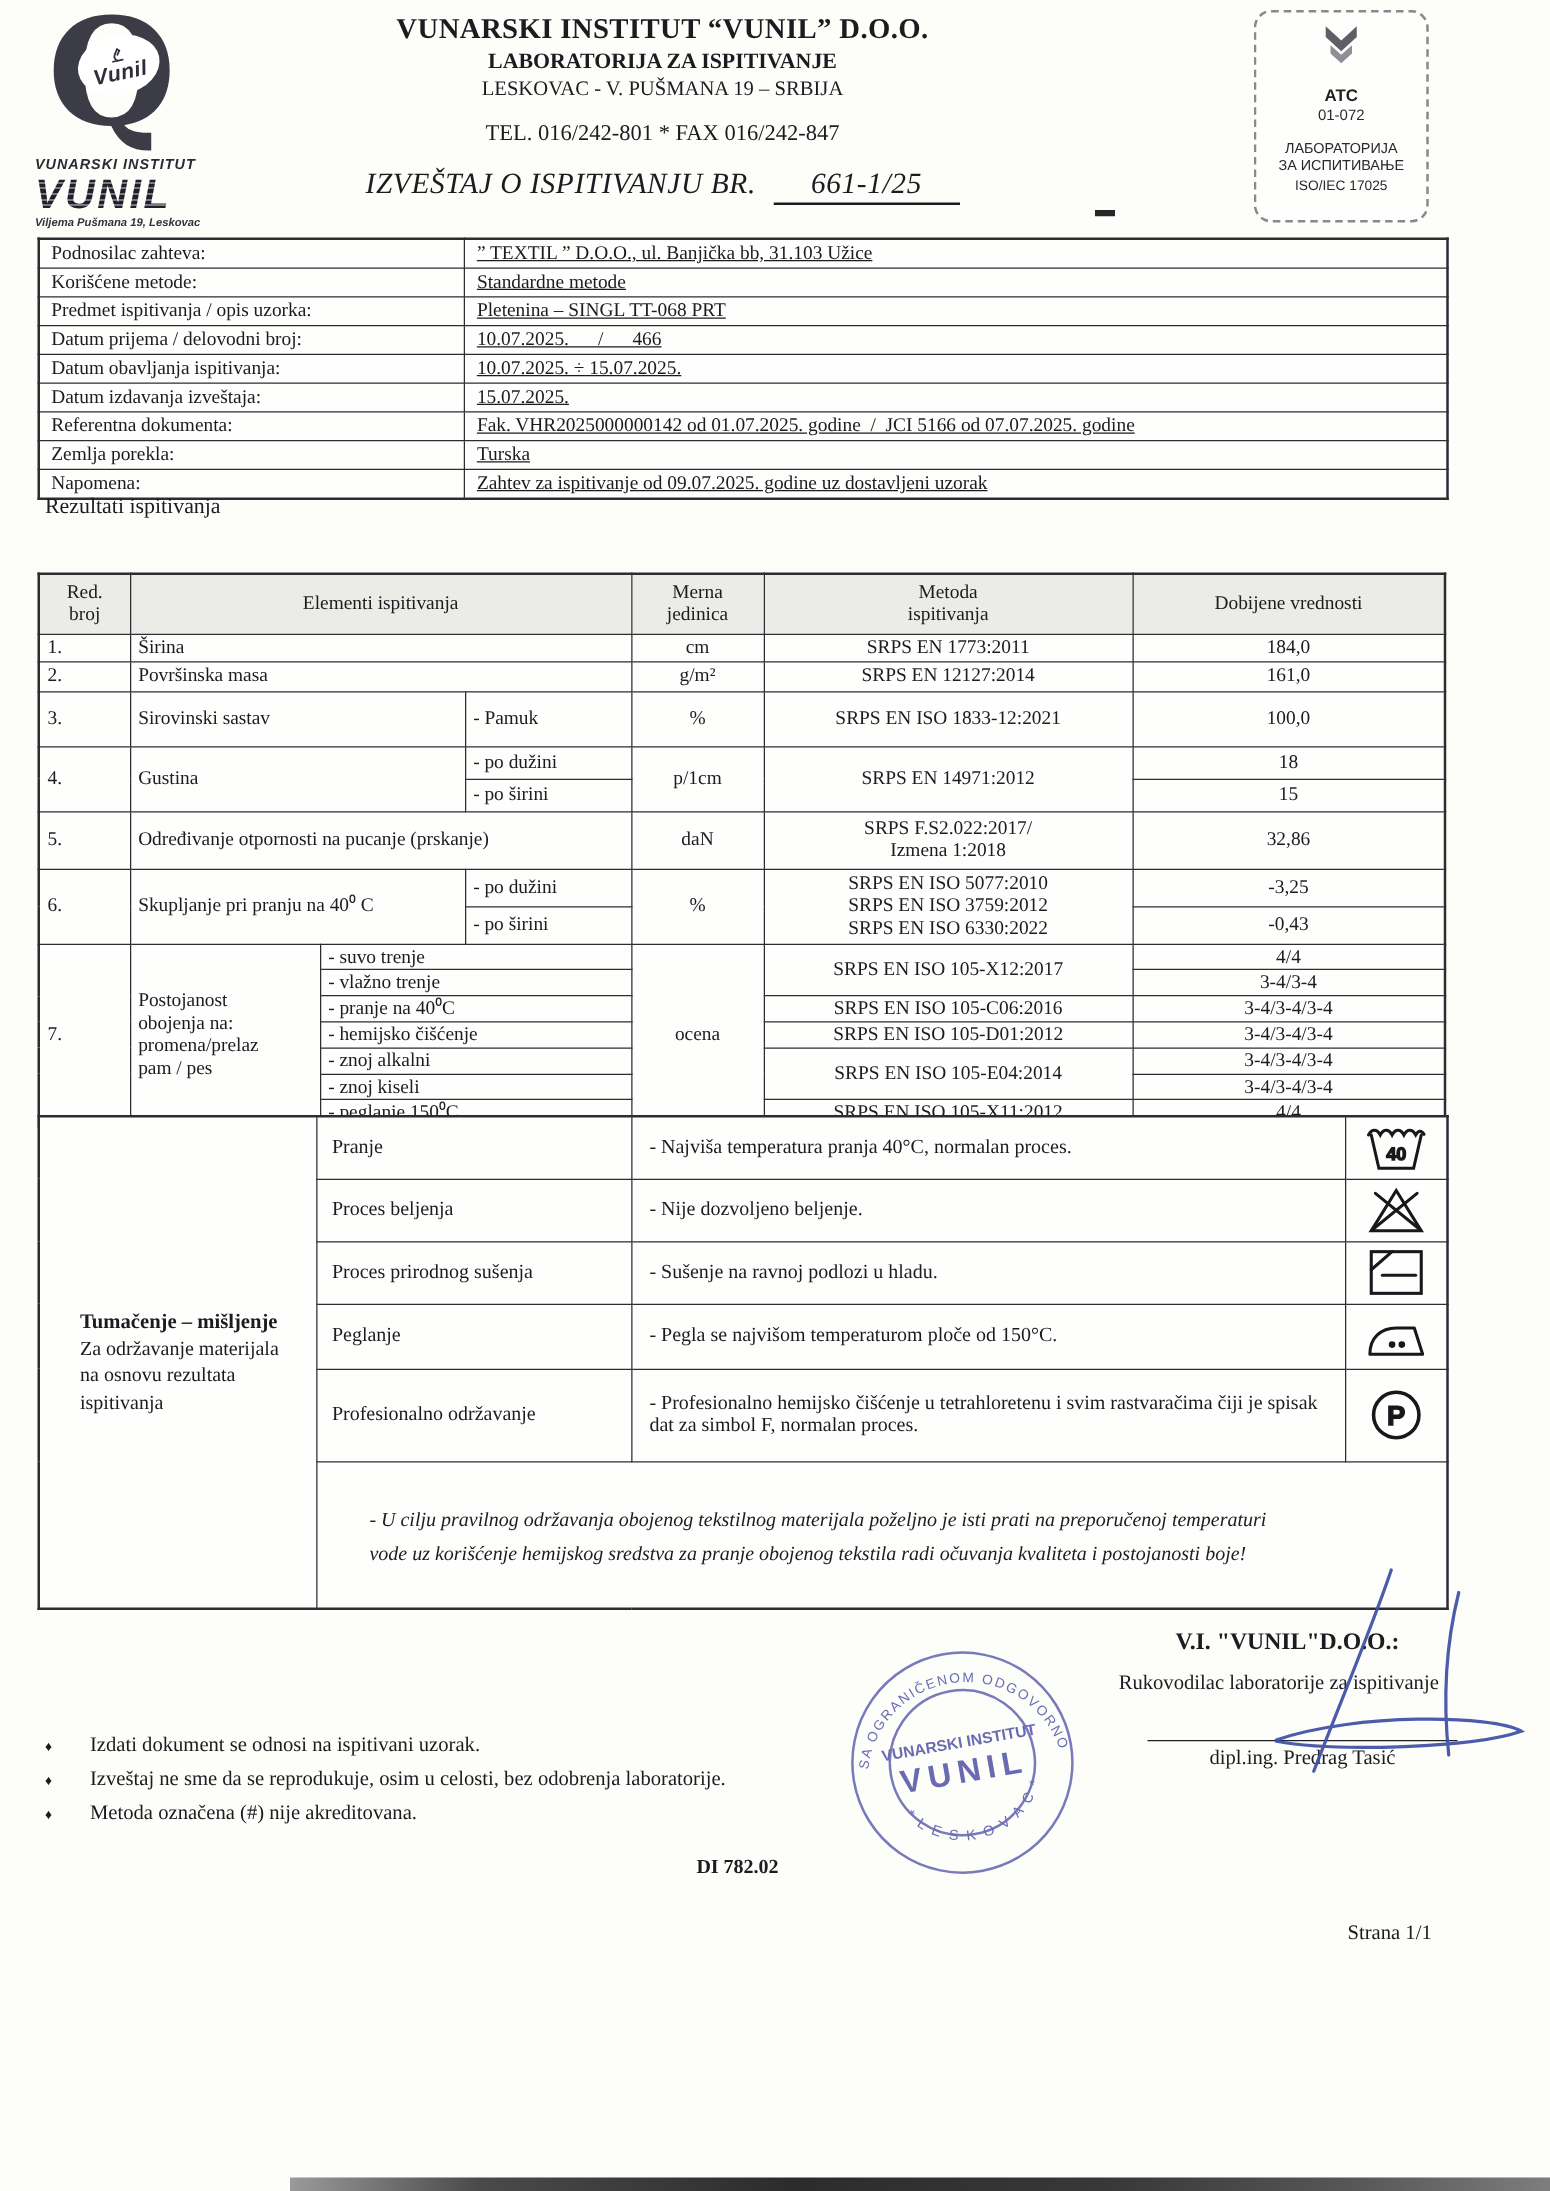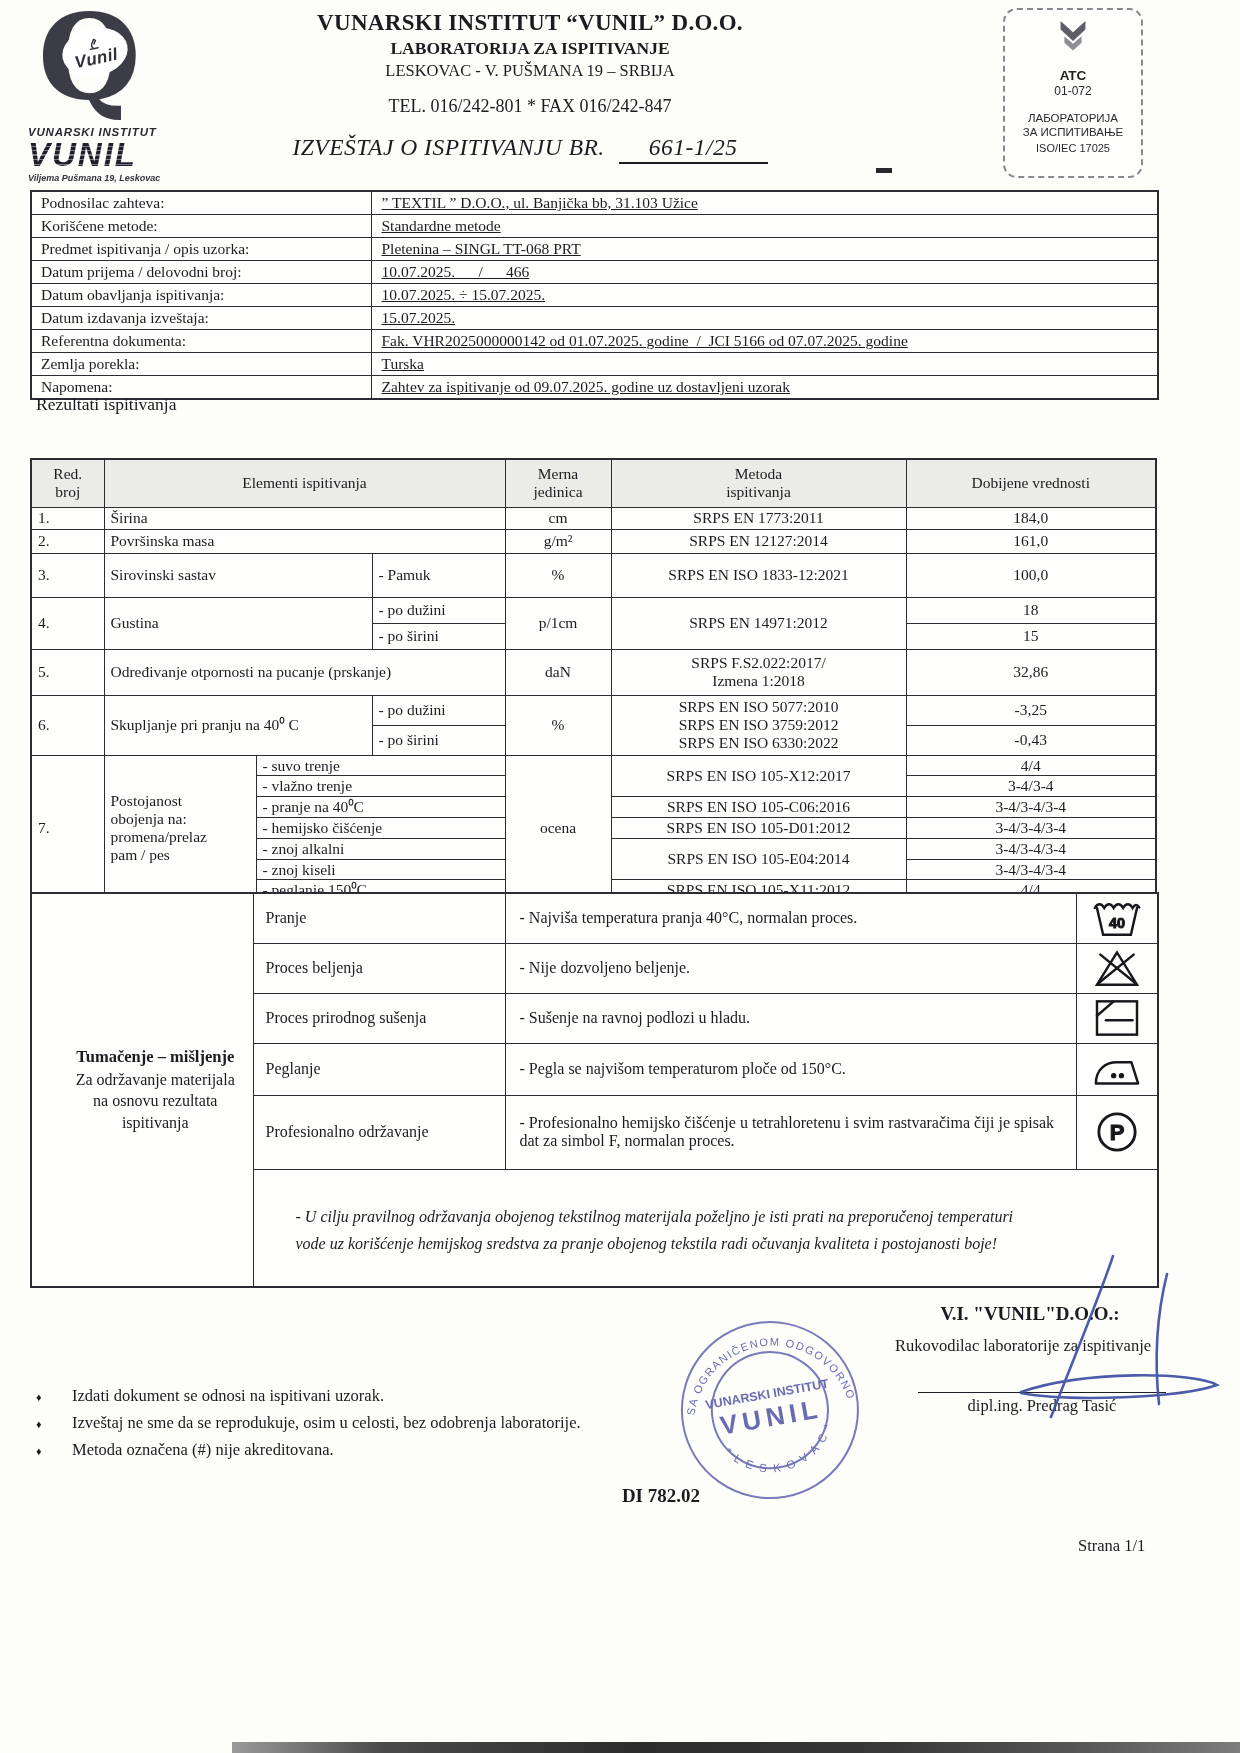--- a/index.html
+++ b/index.html
@@ -48,39 +48,39 @@
   .info-table td{height:20px;}
   .info-table td.lbl{padding-left:9px;}
   .info-table td.val{padding-left:10px;text-decoration:underline;}
   
   .section-title{left:36px;top:394px;font-size:17.5px;}
   .results-table{left:30px;top:458px;width:1127px;border:2.5px solid #2c2c33;}
   .results-table tr.head td{background:#ebebe7;}
   
   .care-table{left:30px;top:892px;width:1127px;border:2.5px solid #2c2c33;}
   .care-table td{font-size:16px;}
-  .care-head{text-align:center;line-height:1.35;padding-left:32px;}
+  .care-head{line-height:1.35;padding-left:32px;}
   .care-head .b{font-weight:bold;font-size:16.5px;}
   .care-label{padding-left:12px;}
   .care-desc{padding-left:14px;}
   .care-icon-cell{text-align:center;padding:2px;}
   .care-note{font-style:italic;font-size:16.5px;line-height:1.7;padding:12px 18px 8px 42px;}
   .care-icon{display:inline-block;vertical-align:middle;}
   .care-icon *{stroke:#17171c;}
   
   .sig-company{left:880px;top:1303px;width:300px;text-align:center;font-size:19px;font-weight:bold;}
   .sig-role{left:858px;top:1336px;width:330px;text-align:center;font-size:16.5px;}
   .sig-line{left:918px;top:1392px;width:248px;border-top:1.5px solid #1e1e24;}
   .sig-name{left:918px;top:1396px;width:248px;text-align:center;font-size:16.5px;}
   .stamp{left:678px;top:1318px;opacity:.88;transform:rotate(-10deg);}
   .sig-strokes{left:1015px;top:1252px;}
   .bullets{left:36px;top:1386px;width:640px;font-size:16.5px;}
   .bullets .row{display:flex;align-items:baseline;height:27px;}
   .bullets .dia{font-size:11px;width:36px;color:#1b1b21;}
-  .doc-code{left:480px;top:1485px;width:220px;text-align:right;font-weight:bold;font-size:19px;}
+  .doc-code{left:480px;top:1485px;width:220px;text-align:center;font-weight:bold;font-size:16px;}
   .page-num{left:1078px;top:1536px;font-size:16.5px;}
   .scan-strip{left:232px;right:0;bottom:0;height:11px;
     background:linear-gradient(90deg,#9a9a9a 0%,#4a4a4a 15%,#2c2c2c 40%,#383838 65%,#585858 85%,#7d7d7d 100%);}
 </style>
 </head>
 <body>
 
 <div class="abs logo-block">
   <div class="q-wrap">
     <div class="q-letter">Q</div>

